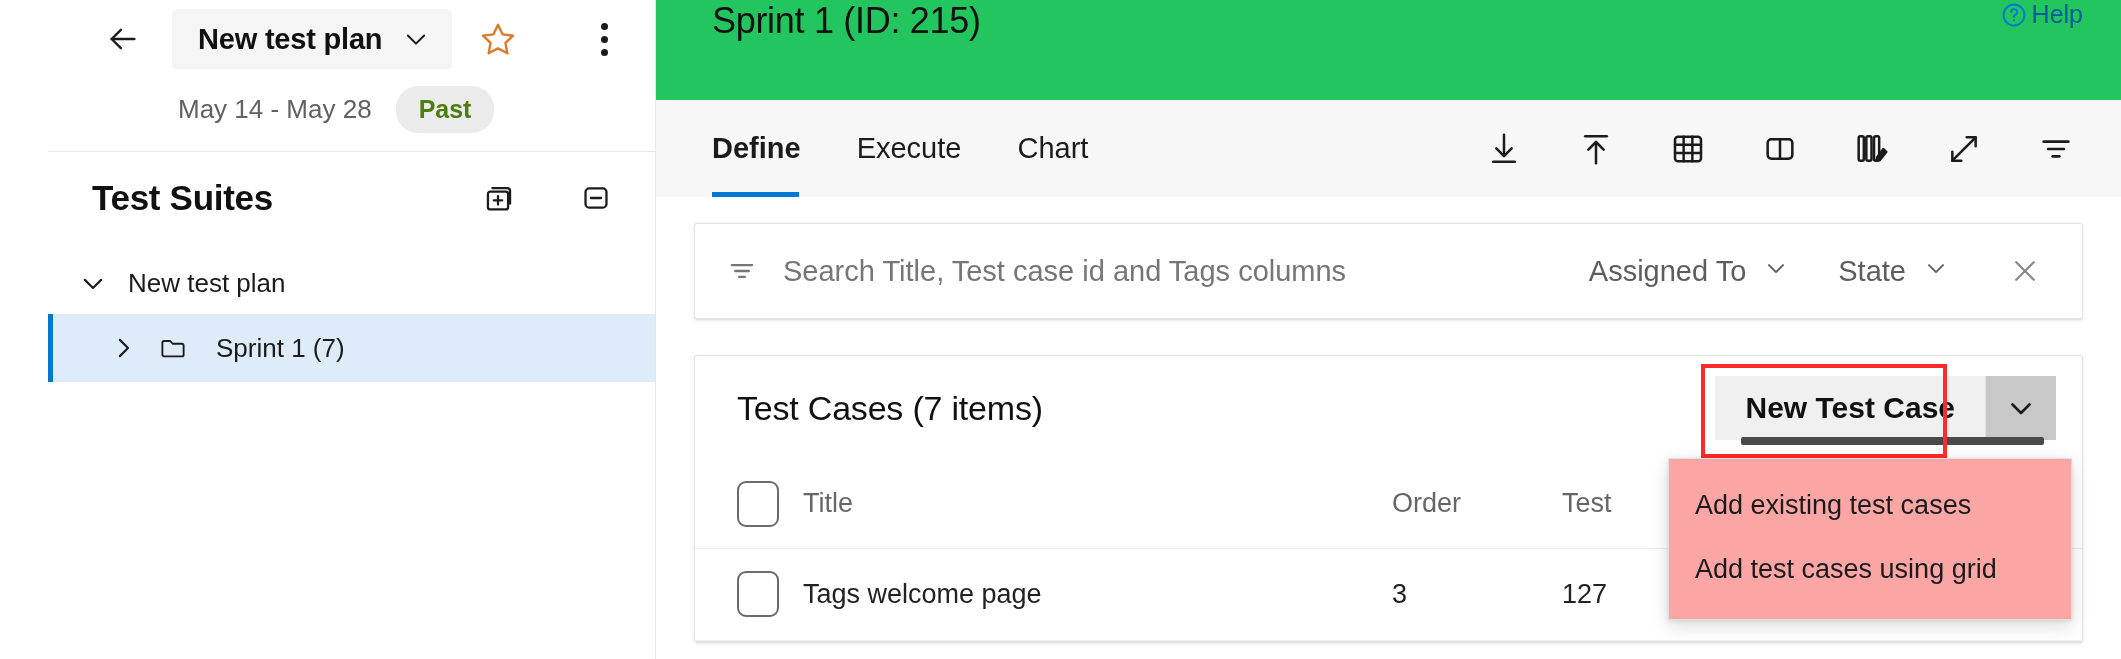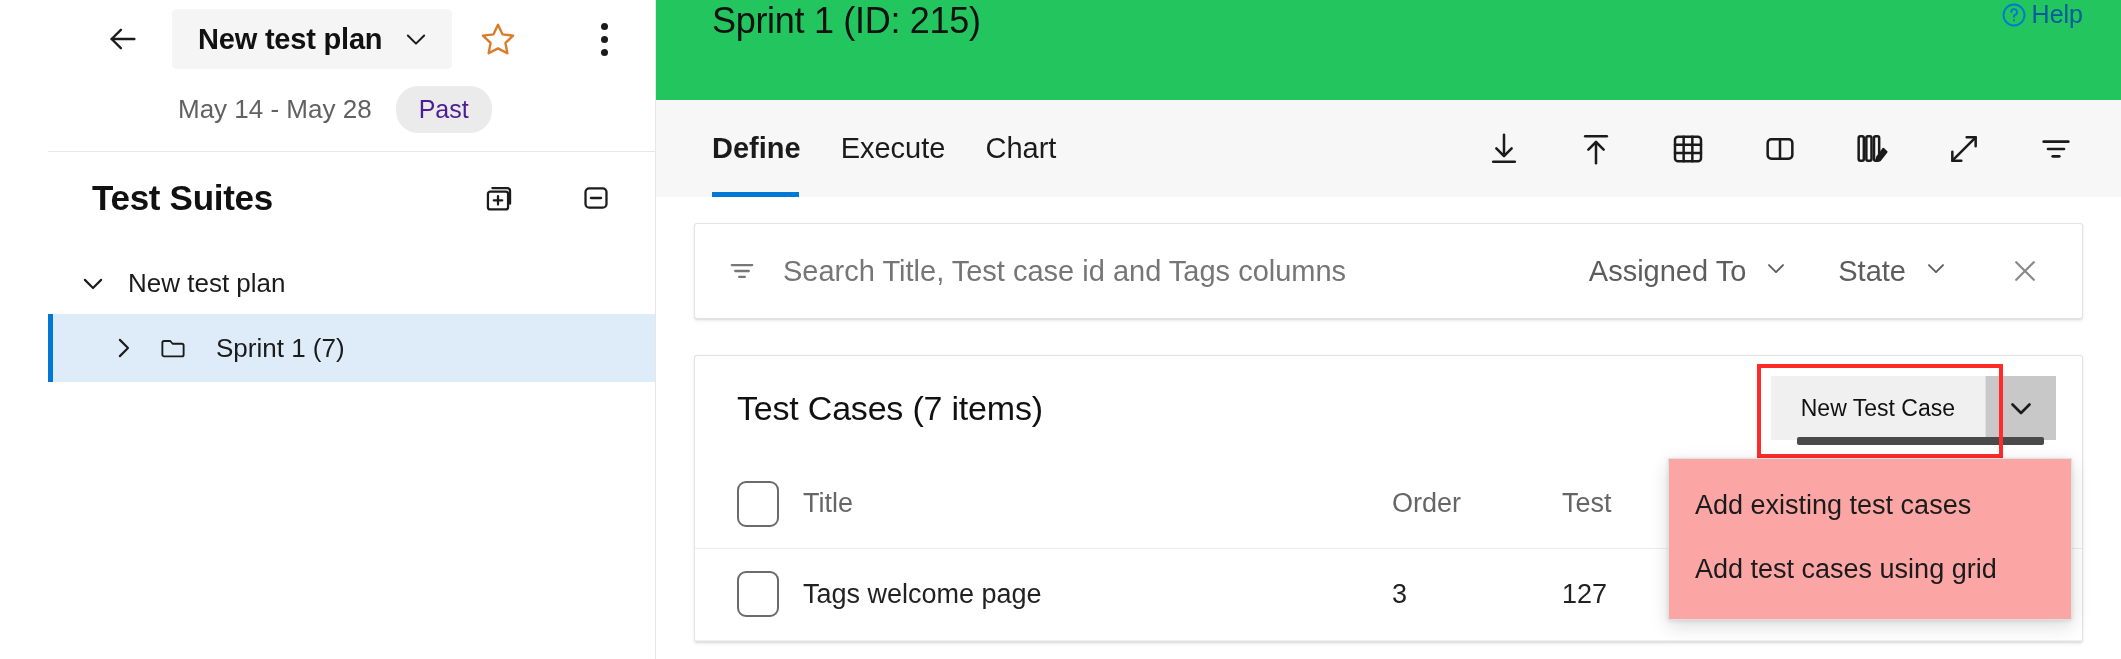--- a/index.html
+++ b/index.html
@@ -58,24 +58,24 @@
   }
   .kebab-btn i { width: 7px; height: 7px; border-radius: 50%; background: #1b1b1b; display:block; }
 
   .plan-row2 {
     display: flex; align-items: center;
     height: 62px; padding-left: 130px;
   }
   .date-range { font-size: 26px; color: #616161; }
   .past-badge {
     margin-left: 24px;
-    background: #ebebeb; color: #4c1d95;
+    background: #ebebeb; color: #4d7c0f;
     border-radius: 22px;
     padding: 9px 23px;
-    font-size: 25px; font-weight: 400;
+    font-size: 25px; font-weight: 700;
   }
 
   
   .suites-header {
     height: 92px;
     display: flex; align-items: center;
     padding: 0 36px 0 44px;
   }
   .suites-title { font-size: 35px; font-weight: 700; color: #111; letter-spacing: -0.3px; }
   .suites-actions { margin-left: auto; display: flex; align-items: center; gap: 52px; }
@@ -129,21 +129,21 @@
   .help-link .q { display:flex; align-items:center; color:#0078d4; }
 
   
   .tabbar {
     height: 97px;
     background: #f7f7f7;
     display: flex; align-items: center;
     padding: 0 38px 0 56px;
     position: relative;
   }
-  .tabs { display: flex; align-items: flex-end; height: 100%; gap: 0; }
+  .tabs { display: flex; align-items: flex-end; height: 100%; gap: 16px; }
   .tab {
     position: relative;
     height: 100%;
     display: flex; align-items: center;
     padding: 0 20px;
     font-size: 29px; color: #1b1b1b;
     cursor: pointer;
   }
   .tab:first-child { padding-left: 0; }
   .tab.active { font-weight: 700; }
@@ -210,21 +210,21 @@
 
   .split-btn-holder { margin-left: auto; position: relative; }
   .split-btn {
     display: flex; align-items: stretch;
     height: 64px;
   }
   .split-main {
     background: #f0f0f0;
     padding: 0 30px;
     display: flex; align-items: center;
-    font-size: 23px; color: #111; font-weight: 400;
+    font-size: 30px; color: #111; font-weight: 700;
     cursor: pointer;
     border-right: 1px solid #e0e0e0;
   }
   .split-arrow {
     background: #c8c8c8;
     width: 70px;
     display: flex; align-items: center; justify-content: center;
     cursor: pointer;
     color: #1b1b1b;
   }

